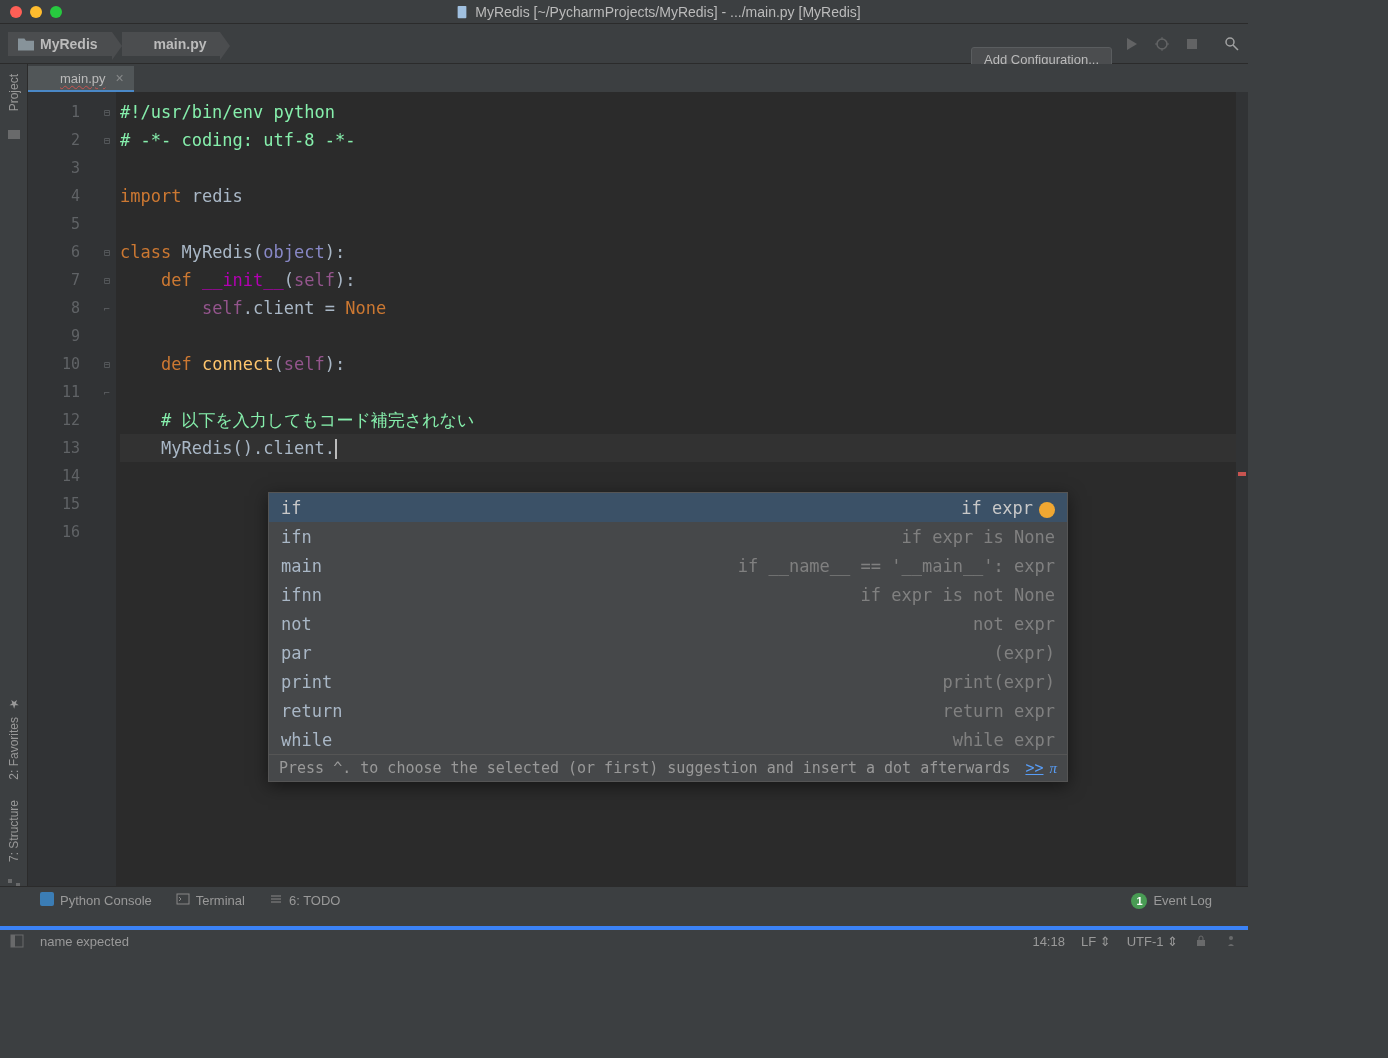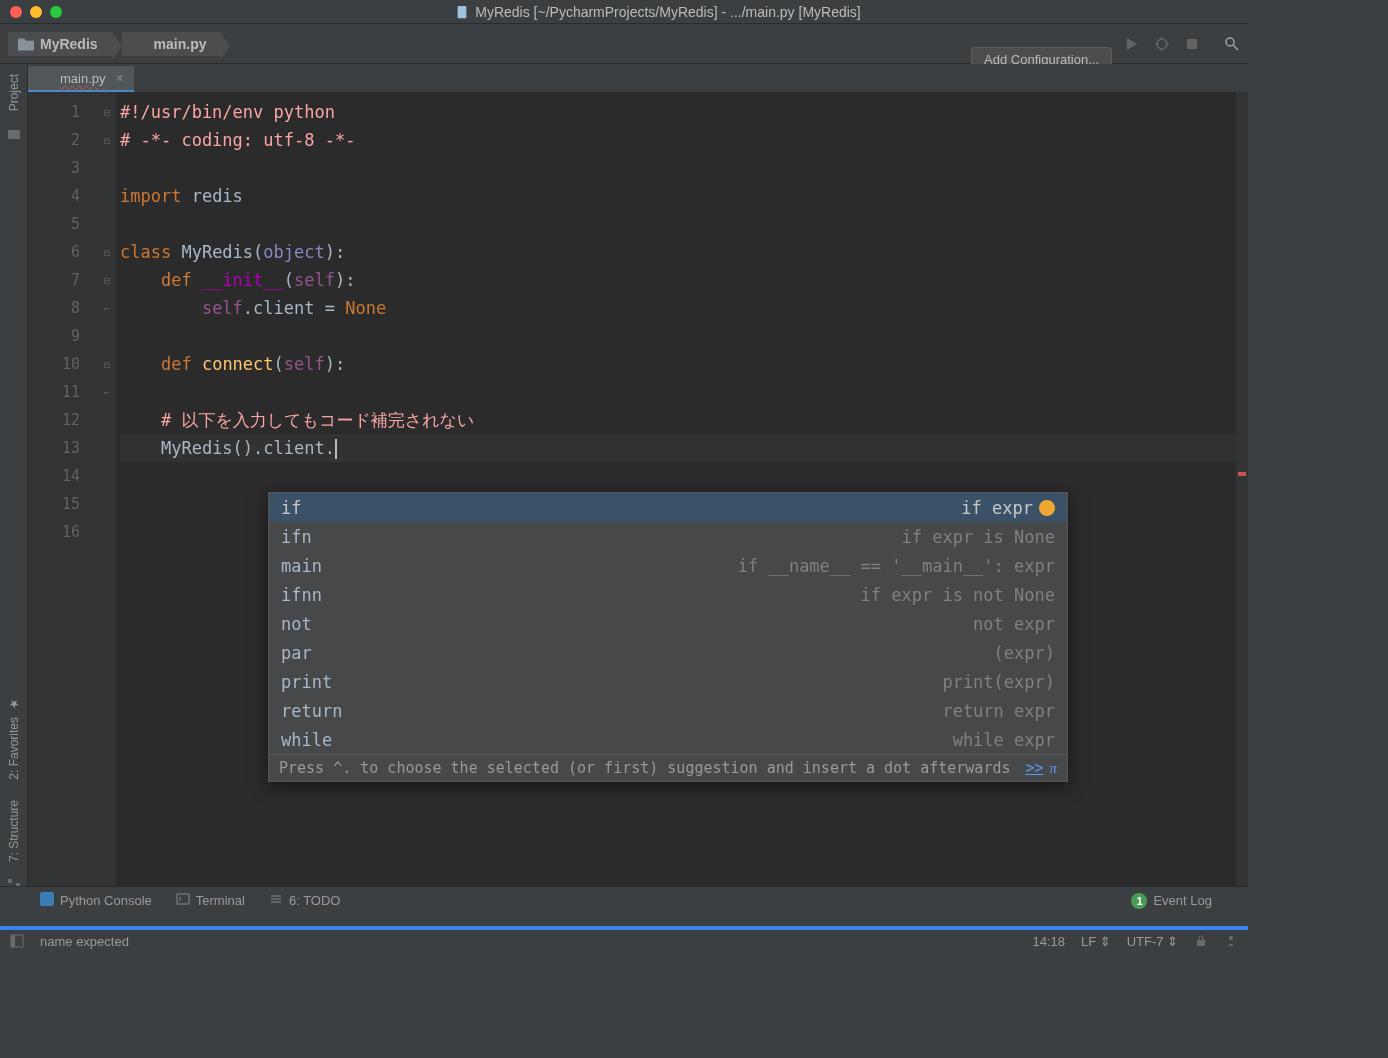--- a/index.html
+++ b/index.html
@@ -148,21 +148,21 @@
 .gutter {
   width: 70px;
   background: #313335;
   padding-top: 6px;
 }
 .ln { height: 28px; line-height: 28px; text-align: right; padding-right: 18px; color: #606366; font-size: 15px; }
 .fold-col { width: 18px; padding-top: 6px; background: #313335; }
 .fold { height: 28px; display: flex; align-items: center; justify-content: center; color: #606366; font-size: 10px; }
 .code-col { flex: 1; padding-top: 6px; padding-left: 4px; position: relative; }
 .code-line { height: 28px; line-height: 28px; font-size: 17px; white-space: pre; }
-.c-comment { color: #fca5a5; }
+.c-comment { color: #86efac; }
 .c-kw { color: #cc7832; }
 .c-def { color: #ffc66d; }
 .c-self { color: #94558d; }
 .c-builtin { color: #8888c6; }
 .c-dunder { color: #b200b2; }
 .c-id { color: #a9b7c6; }
 .c-op { color: #a9b7c6; }
 .caret-line { background: #323232; }
 .caret { display: inline-block; width: 2px; height: 20px; background: #bbbbbb; vertical-align: middle; }
 
@@ -372,21 +372,21 @@
       <div class="code-line"></div>
       <div class="code-line"></div>
     </div>
     <div class="error-strip">
       <div class="err-mark" style="top:380px"></div>
     </div>
 
     <div class="popup mono">
       <div class="popup-row sel">
         <span class="pop-l">if</span>
-        <span style="display:flex;align-items:center">
+        <span style="display:flex;align-items:flex-end">
             <span class="pop-r">if expr</span>
             <span class="bulb"></span>
           </span>
       </div>
       <div class="popup-row">
           <span class="pop-l">ifn</span>
           <span class="pop-r">if expr is None</span>
         </div>
       <div class="popup-row">
           <span class="pop-l">main</span>
@@ -456,21 +456,21 @@
 
 <div class="status">
   <span class="st-icon"><svg viewBox="0 0 14 14">
         <rect x="1" y="1" width="12" height="12" fill="none" stroke="#888"></rect>
         <rect x="1" y="1" width="4" height="12" fill="#888"></rect>
       </svg></span>
   <span>name expected</span>
   <div class="st-spacer"></div>
   <span>14:18</span>
   <span><span>LF</span> ⇕</span>
-  <span><span>UTF-7</span> ⇕</span>
+  <span><span>UTF-1</span> ⇕</span>
   <span class="st-icon"><svg viewBox="0 0 14 14">
         <rect x="3" y="6" width="8" height="6" fill="#888"></rect>
         <path d="M5 6 V4 a2 2 0 0 1 4 0 V6" fill="none" stroke="#888"></path>
       </svg></span>
   <span class="st-icon"><svg viewBox="0 0 14 14">
         <circle cx="7" cy="4" r="2" fill="#888"></circle>
         <path d="M4 12 Q7 8 10 12" fill="#888"></path>
       </svg></span>
 </div>
 

